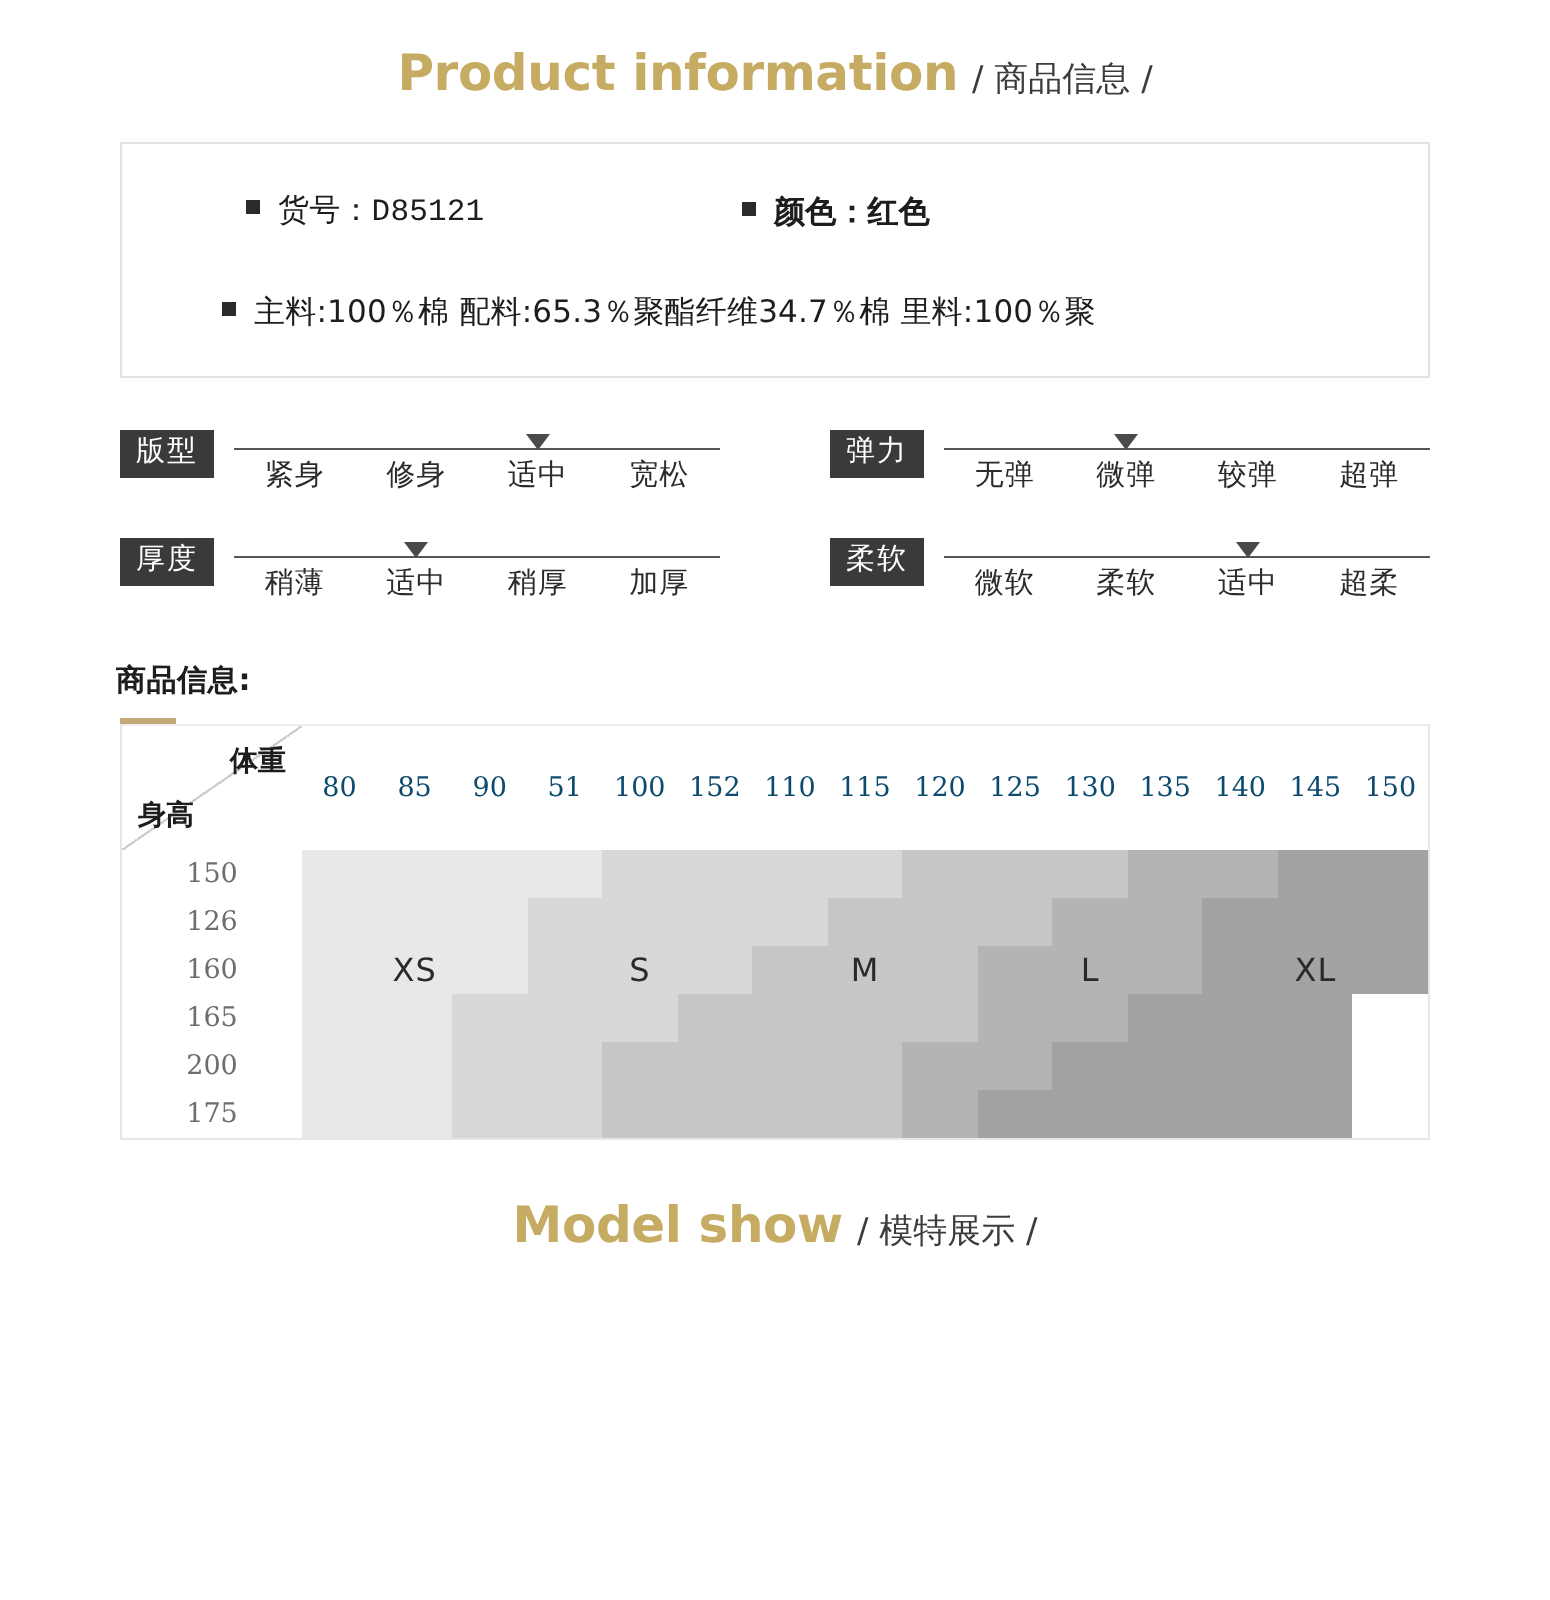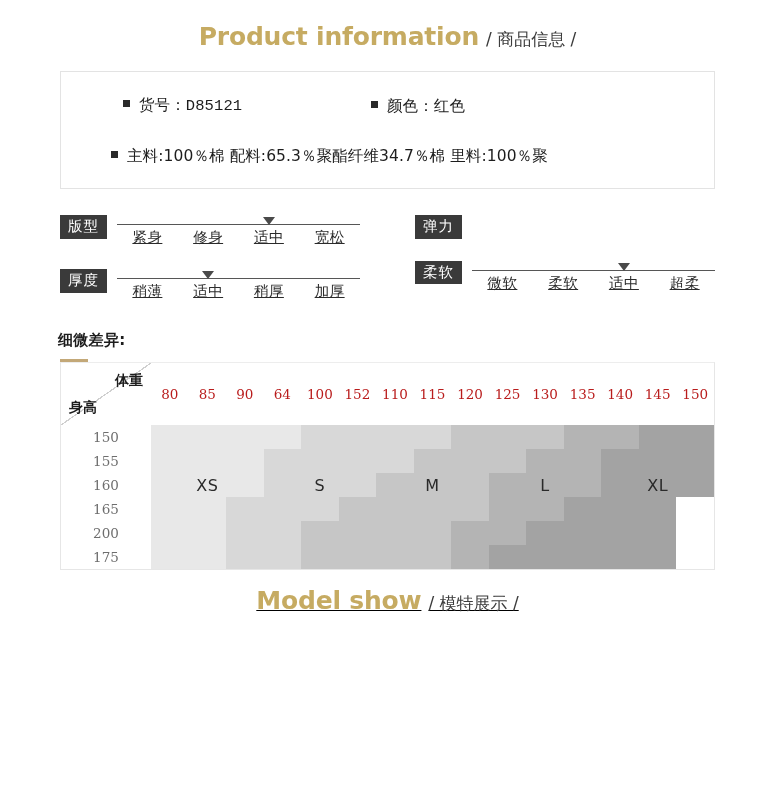--- a/index.html
+++ b/index.html
@@ -53,21 +53,21 @@
   .info-text {
     display: inline;
     font-size: 15.5px;
     color: #1d1d1d;
     line-height: 1.55;
     letter-spacing: 0.1px;
   }
   .info-row.two-col { padding-left: 0; }
   .info-cell { display: inline-block; vertical-align: top; }
   .info-cell.c1 { width: 310px; padding-left: 62px; font-family: Liberation Mono, monospace; }
-  .info-cell.c2 { width: 280px; }
+  .info-cell.c2 { width: 280px; font-weight: bold; }
   .wrap-text { display: block; margin-left: 16px; margin-top: 1px; }
 
   
   .attrs {
     margin: 22px 60px 0 60px;
     display: flex;
     justify-content: space-between;
   }
   .attr-col { width: 300px; }
   .attr-group { display: flex; align-items: flex-start; margin-bottom: 18px; }
@@ -98,21 +98,20 @@
     border-top: 8px solid #4a4a4a;
     transform: translateX(-50%);
   }
   .scale-labels { display: flex; margin-top: 3px; }
   .scale-labels span {
     flex: 1 1 0;
     text-align: center;
     font-size: 14.5px;
     color: #2b2b2b;
     letter-spacing: 0.5px;
-    text-decoration: underline;
   }
 
   
   .size-title {
     margin: 30px 0 0 58px;
     font-size: 15px;
     color: #1d1d1d;
     font-weight: bold;
     letter-spacing: 0.3px;
   }
@@ -154,21 +153,21 @@
     font-size: 14px; color: #1d1d1d; font-weight: bold;
   }
   .corner-cell .h-lbl {
     position: absolute; bottom: 8px; left: 8px;
     font-size: 14px; color: #1d1d1d; font-weight: bold;
   }
   .wt-head {
     height: 62px;
     vertical-align: middle;
     font-size: 13.5px;
-    color: #b91c1c;
+    color: #0c4a6e;
     border-bottom: 1px solid #e6e6e6;
     font-weight: normal;
     font-family: "DejaVu Serif", "Liberation Serif", serif;
   }
   .ht-cell {
     width: 90px;
     height: 24px;
     text-align: center;
     padding-right: 16px;
     font-size: 13.5px;
@@ -257,56 +256,67 @@
           </div>
         </div>
       </div>
 
     </div>
 
     <div class="attr-col">
 
       <div class="attr-group">
         <div class="attr-badge">弹力</div>
+        <div class="attr-scale">
+          <div class="scale-line">
+            <div class="marker" style="left: 37.5%;"></div>
+          </div>
+          <div class="scale-labels">
+            <span>无弹</span>
+            <span>微弹</span>
+            <span>较弹</span>
+            <span>超弹</span>
+          </div>
+        </div>
       </div>
 
       <div class="attr-group">
         <div class="attr-badge">柔软</div>
         <div class="attr-scale">
           <div class="scale-line">
             <div class="marker" style="left: 62.5%;"></div>
           </div>
           <div class="scale-labels">
             <span>微软</span>
             <span>柔软</span>
             <span>适中</span>
             <span>超柔</span>
           </div>
         </div>
       </div>
 
     </div>
   </div>
 
-  <div class="size-title">细微差异:</div>
+  <div class="size-title">商品信息:</div>
   <div class="accent-line"></div>
 
   <div class="tbl-wrap">
     <table class="size">
       <thead>
         <tr>
           <th class="corner-cell">
             <div class="diag"></div>
             <div class="w-lbl">体重</div>
             <div class="h-lbl">身高</div>
           </th>
         <th class="wt-head">80</th>
             <th class="wt-head">85</th>
             <th class="wt-head">90</th>
-            <th class="wt-head">64</th>
+            <th class="wt-head">51</th>
             <th class="wt-head">100</th>
             <th class="wt-head">152</th>
             <th class="wt-head">110</th>
             <th class="wt-head">115</th>
             <th class="wt-head">120</th>
             <th class="wt-head">125</th>
             <th class="wt-head">130</th>
             <th class="wt-head">135</th>
             <th class="wt-head">140</th>
             <th class="wt-head">145</th>
@@ -326,21 +336,21 @@
             <td class="cell" style="background: rgb(216, 216, 216);"></td>
             <td class="cell" style="background: rgb(198, 198, 198);"></td>
             <td class="cell" style="background: rgb(198, 198, 198);"></td>
             <td class="cell" style="background: rgb(198, 198, 198);"></td>
             <td class="cell" style="background: rgb(180, 180, 180);"></td>
             <td class="cell" style="background: rgb(180, 180, 180);"></td>
             <td class="cell" style="background: rgb(163, 163, 163);"></td>
             <td class="cell" style="background: rgb(163, 163, 163);"></td>
           </tr>
           <tr>
-            <td class="ht-cell">155</td>
+            <td class="ht-cell">126</td>
             <td class="cell" style="background: rgb(232, 232, 232);"></td>
             <td class="cell" style="background: rgb(232, 232, 232);"></td>
             <td class="cell" style="background: rgb(232, 232, 232);"></td>
             <td class="cell" style="background: rgb(216, 216, 216);"></td>
             <td class="cell" style="background: rgb(216, 216, 216);"></td>
             <td class="cell" style="background: rgb(216, 216, 216);"></td>
             <td class="cell" style="background: rgb(216, 216, 216);"></td>
             <td class="cell" style="background: rgb(198, 198, 198);"></td>
             <td class="cell" style="background: rgb(198, 198, 198);"></td>
             <td class="cell" style="background: rgb(198, 198, 198);"></td>
@@ -429,18 +439,18 @@
             <td class="cell" style="background: rgb(163, 163, 163);"></td>
             <td class="cell" style="background: rgb(163, 163, 163);"></td>
             <td class="cell" style="background: rgb(163, 163, 163);"></td>
             <td class="cell" style="background: rgb(163, 163, 163);"></td>
             <td class="cell" style="background: rgb(255, 255, 255);"></td>
           </tr>
         </tbody>
     </table>
   </div>
 
-  <div class="sec-head" style="padding-top:18px;text-decoration:underline;">
+  <div class="sec-head" style="padding-top:30px;">
     <span class="en">Model show</span><span class="cn">/ 模特展示 /</span>
   </div>
 
 
 </div>
 
 </body></html>

